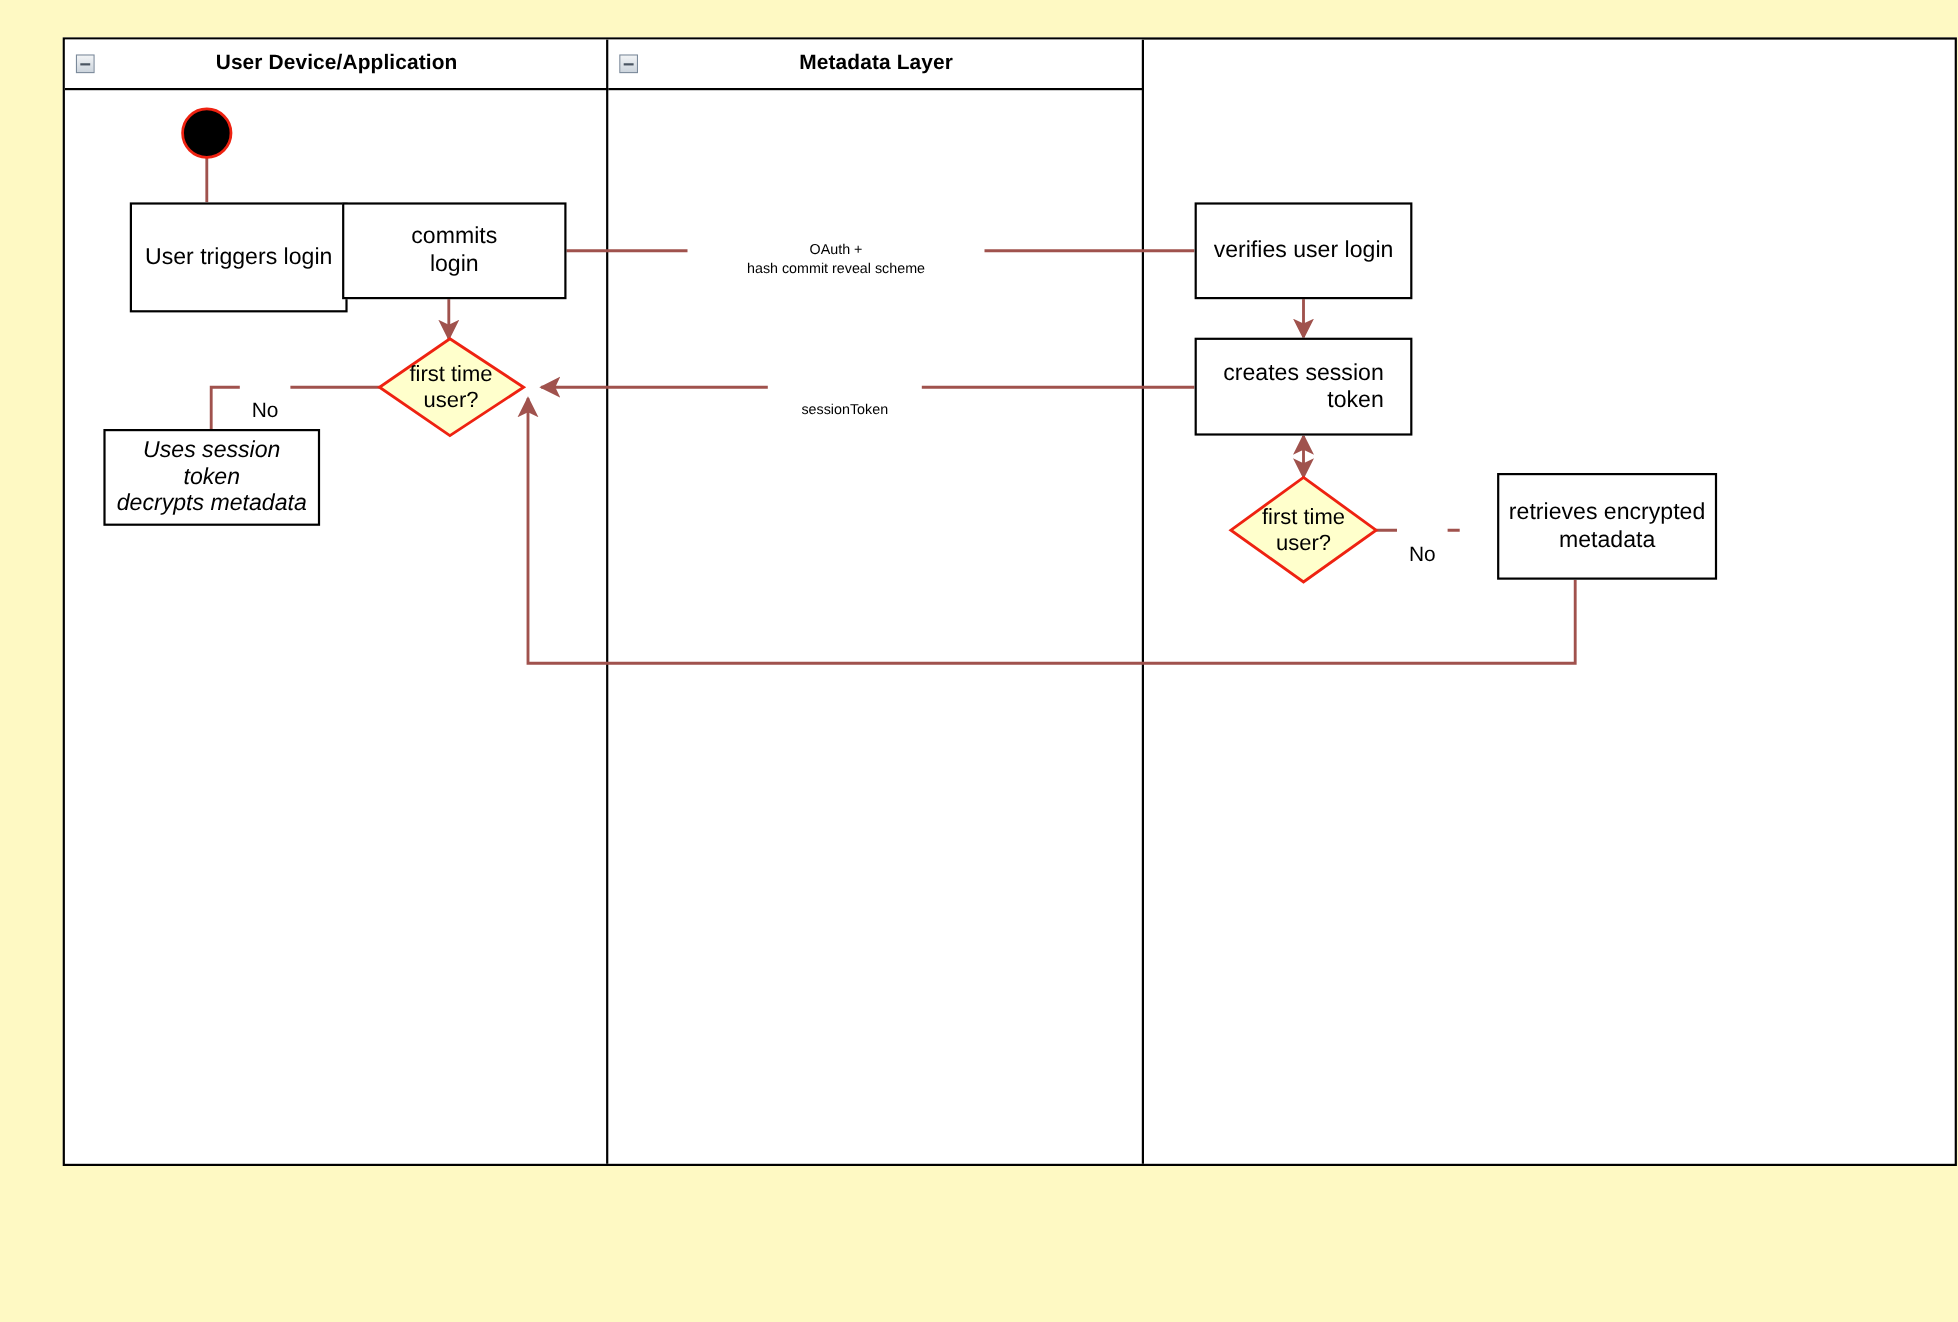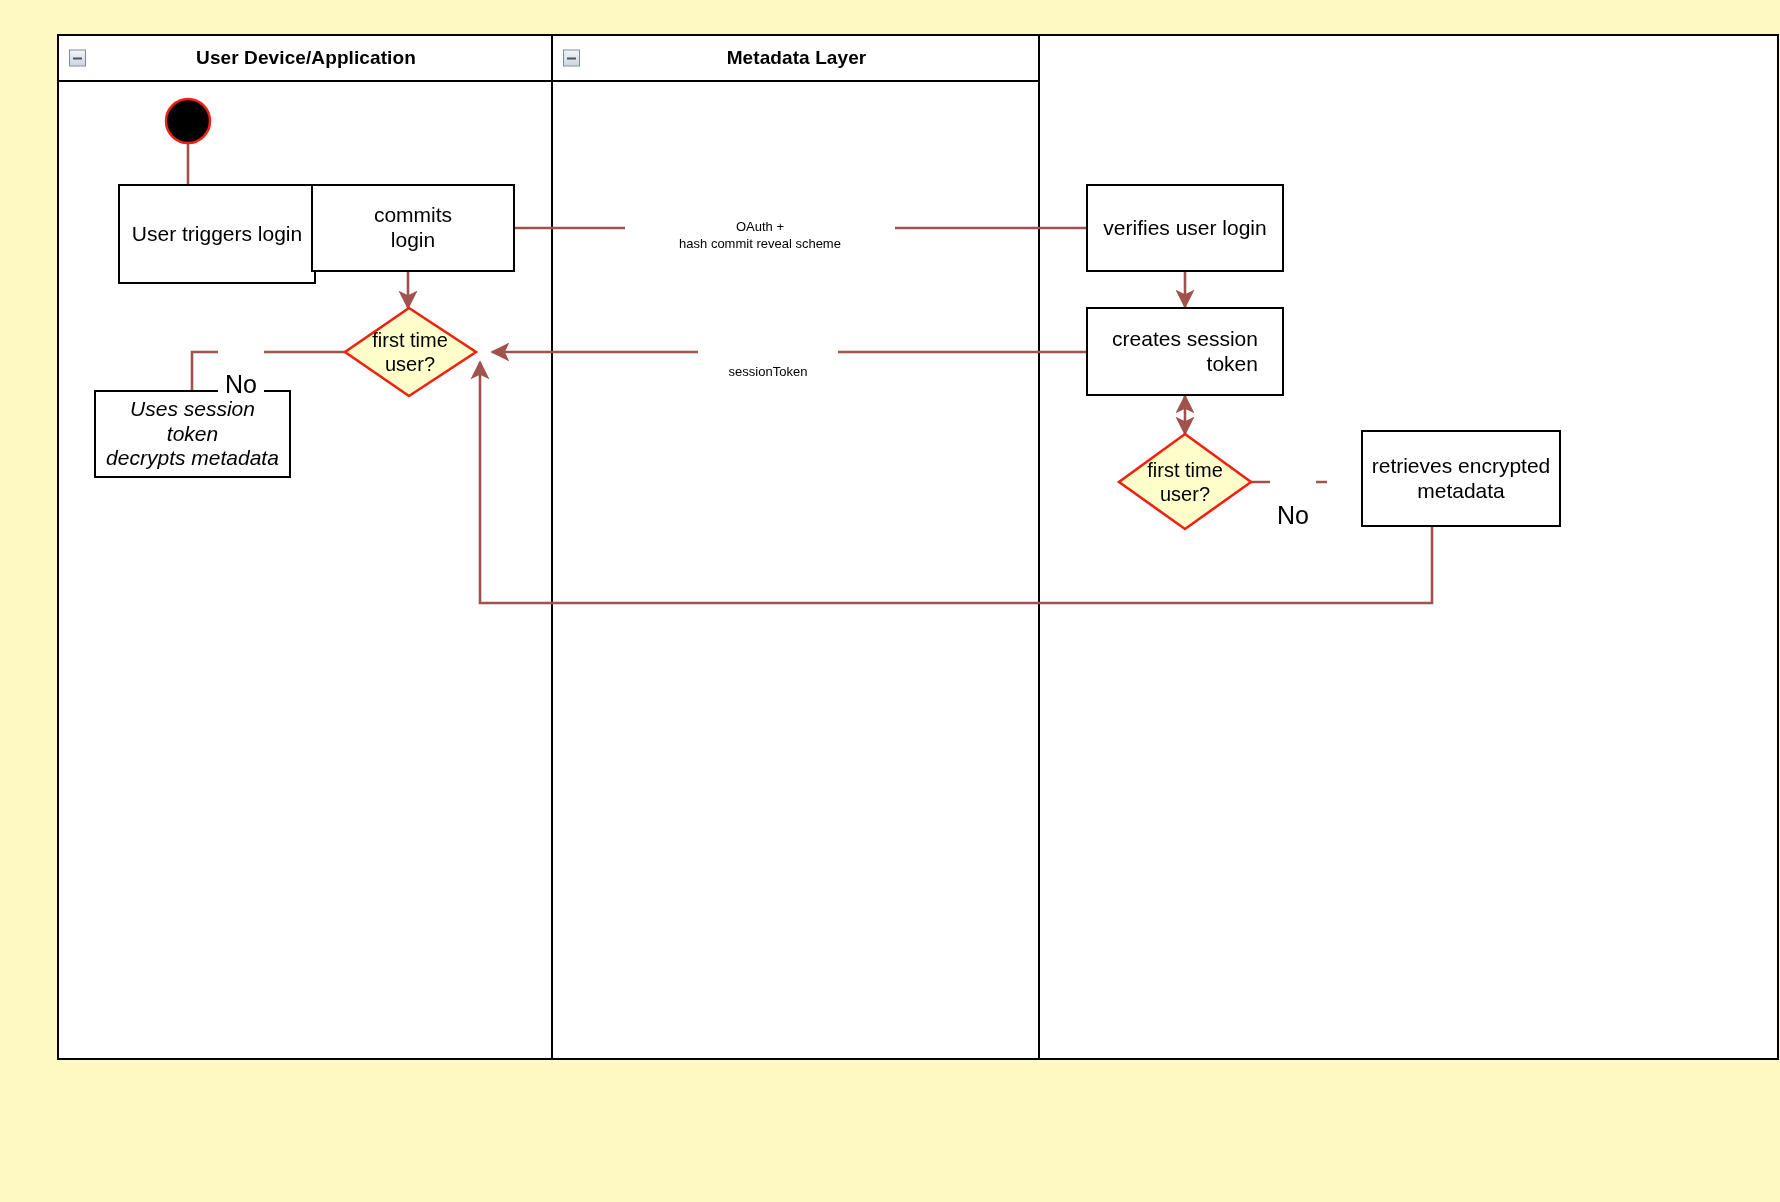--- a/index.html
+++ b/index.html
@@ -14,21 +14,21 @@
                  border:1px solid #7a899a;background:linear-gradient(#f2f4f6,#cdd5dd);
                  display:flex;align-items:center;justify-content:center;}
   .collapse-icon i{display:block;width:9px;height:2px;background:#4a5562;}
   .lane-divider{position:absolute;width:2px;background:#000000;}
   svg.layer{position:absolute;left:0;top:0;width:1780px;height:1202px;overflow:visible;}
   .nodebox{position:absolute;box-sizing:border-box;border:2.5px solid #000000;background:#ffffff;
            display:flex;align-items:center;justify-content:center;text-align:center;
            font-size:21px;color:#000000;line-height:1.18;}
   .edgelabel{position:absolute;font-size:13px;color:#000000;background:#ffffff;
              text-align:center;line-height:1.25;padding:0 4px;white-space:pre-line;}
-  .edgelabel.small{font-size:25px;}
+  .edgelabel.small{font-size:19px;}
   .diamond-text{position:absolute;font-size:20px;color:#000000;text-align:center;line-height:1.2;
                 display:flex;align-items:center;justify-content:center;}
 </style>
 </head>
 <body>
 
 <div class="canvas">
 
   <div class="pool" style="left:57px;top:34px;width:1722px;height:1026px;"></div>
 

